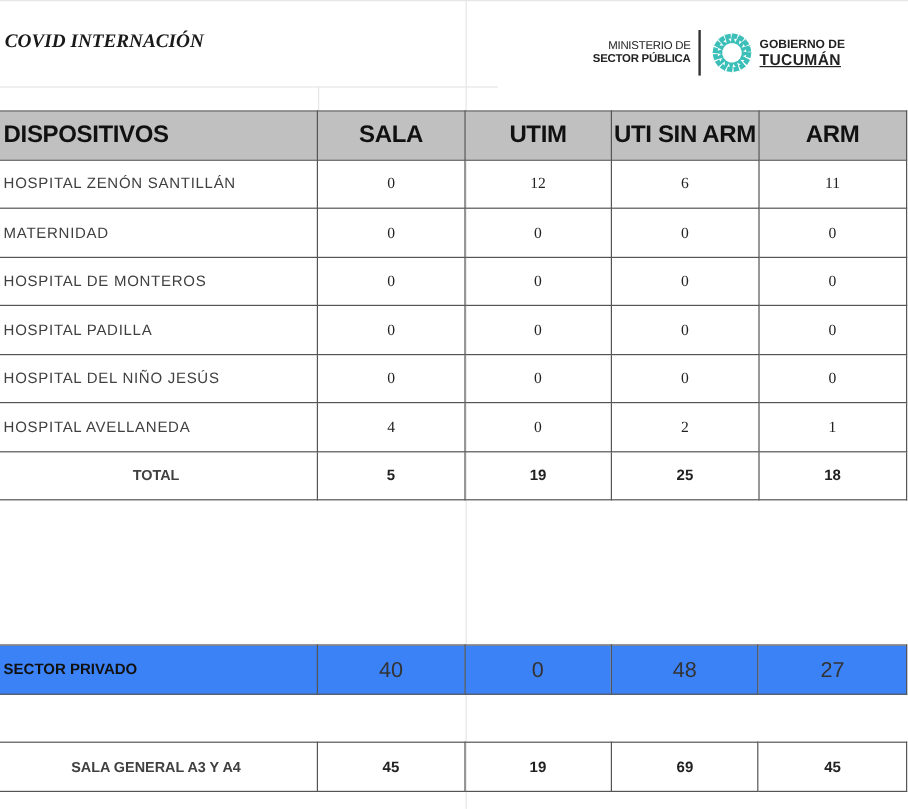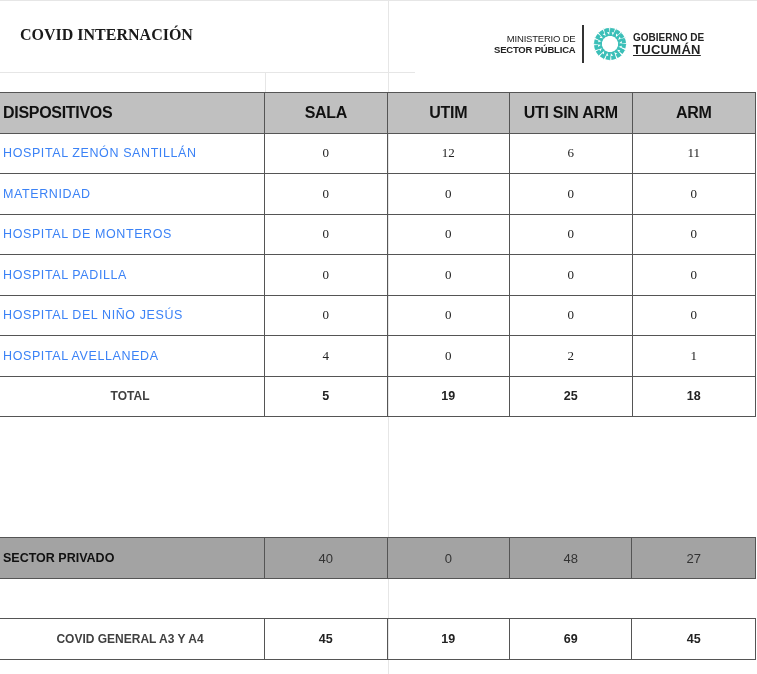--- a/index.html
+++ b/index.html
@@ -4,51 +4,51 @@
 <style>
   * { box-sizing: border-box; margin: 0; padding: 0; }
   body {
     width: 757px; height: 674px; overflow: hidden;
     background: #ffffff; position: relative;
     font-family: "Liberation Sans", sans-serif;
   }
   .gridline-v { position: absolute; top: 0; width: 1px; background: #e6e6e6; }
   .gridline-h { position: absolute; left: 0; height: 1px; background: #e6e6e6; }
   .title {
-    position: absolute; left: 20px; top: 26px;
-    font-family: "Liberation Serif", serif; font-weight: bold; font-size: 16px; color: #1a1a1a;
+    position: absolute; left: 4px; top: 26px;
+    font-family: "Liberation Serif", serif; font-weight: bold; font-size: 16px; color: #1a1a1a; font-style: italic;
   }
   .logo { position: absolute; left: 494px; top: 24px; height: 40px; display: flex; align-items: center; }
   .logo .min { text-align: right; font-size: 9.5px; line-height: 11px; color: #222; letter-spacing: -0.2px; }
   .logo .min .b { font-weight: bold; }
   .logo .sep { width: 1.5px; height: 38px; background: #333; margin: 0 8px 0 7px; }
   .logo .gob { font-size: 10px; line-height: 12px; color: #222; font-weight: bold; margin-left: 5px; }
   .logo .gob .big { font-size: 13px; letter-spacing: 0.3px; text-decoration: underline; }
 
   table.data {
     position: absolute; left: -1px; top: 92px;
     border-collapse: collapse; table-layout: fixed;
   }
   table.data td, table.data th {
     border: 1px solid #555; height: 40.5px;
   }
   .col-name { width: 266px; }
   .col-num { width: 123px; }
   .col-last { width: 124px; }
-  th { background: #c0c0c0; font-size: 16px; font-weight: 900; color: #111; text-align: center; letter-spacing: -0.3px; }
+  th { background: #c0c0c0; font-size: 20px; font-weight: 900; color: #111; text-align: center; letter-spacing: -0.3px; }
   th.first { text-align: left; padding-left: 3px; }
-  td.name { font-size: 12.5px; color: #3b82f6; padding-left: 3px; letter-spacing: 0.6px; text-align: left; }
+  td.name { font-size: 12.5px; color: #404040; padding-left: 3px; letter-spacing: 0.6px; text-align: left; }
   td.num { font-family: "Liberation Serif", serif; font-size: 13px; color: #222; text-align: center; }
   td.numb { font-size: 12.5px; font-weight: bold; color: #222; text-align: center; }
   td.total-label { text-align: center; padding-right: 4px; font-size: 12px; font-weight: bold; color: #404040; }
   .section { position: absolute; left: -1px; border-collapse: collapse; table-layout: fixed; }
   .section td { border: 1px solid #555; height: 41px; }
-  .section.private td { background: #a3a3a3; margin-left: 45px; }
+  .section.private td { background: #3b82f6; margin-left: 45px; }
   td.privlabel { font-size: 12.5px; font-weight: bold; color: #111; padding-left: 3px; }
-  td.numc { font-size: 13px; color: #333; text-align: center; }
+  td.numc { font-size: 18px; color: #333; text-align: center; }
 </style>
 </head>
 <body>
 
 <div class="gridline-v" style="left:388px;height:674px;"></div>
 <div class="gridline-v" style="left:265px;top:72px;height:20px;"></div>
 <div class="gridline-h" style="top:0;width:757px;"></div>
 <div class="gridline-h" style="top:72px;width:415px;"></div>
 
 <div class="title">COVID INTERNACIÓN</div>
@@ -176,20 +176,20 @@
 <table class="section" style="top:618px;">
   <colgroup>
     <col class="col-name">
       <col class="col-num">
       <col class="col-num">
       <col class="col-num">
       <col class="col-last">
   </colgroup>
   <tbody>
       <tr>
-    <td class="total-label">COVID GENERAL A3 Y A4</td>
+    <td class="total-label">SALA GENERAL A3 Y A4</td>
     <td class="numb">45</td>
     <td class="numb">19</td>
     <td class="numb">69</td>
     <td class="numb">45</td>
   </tr>
 </tbody>
   </table>
 
 </body></html>

